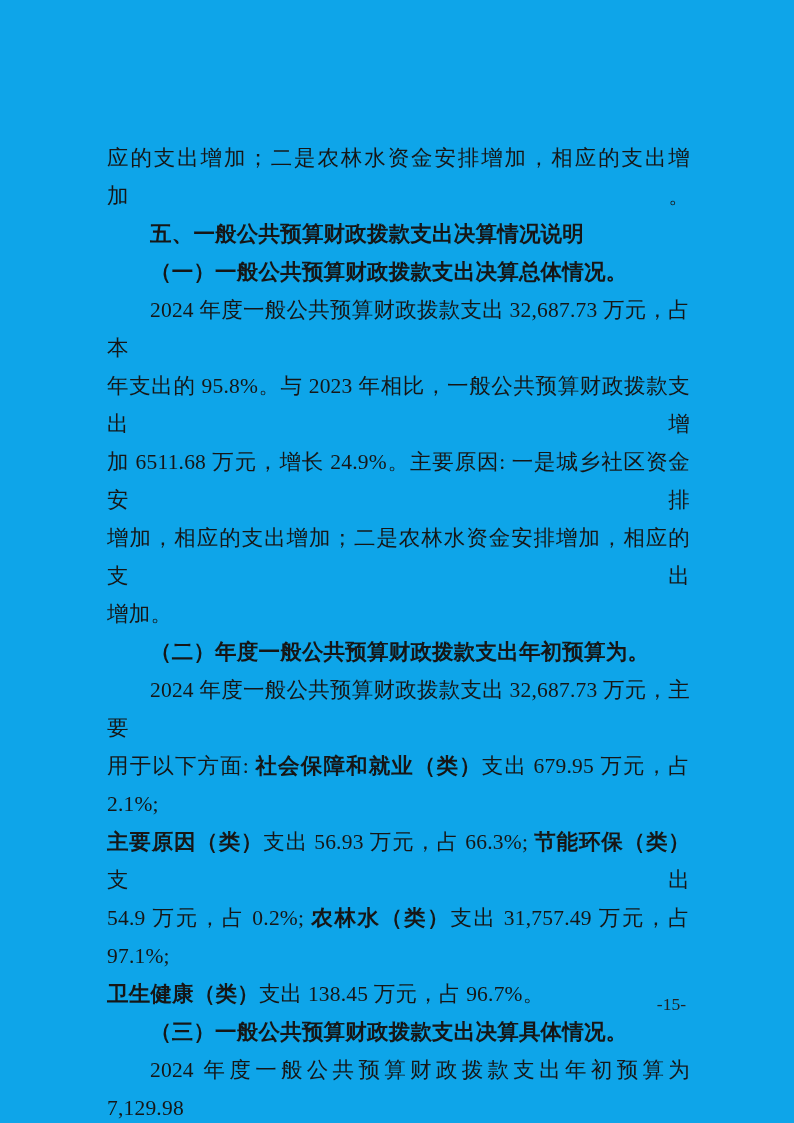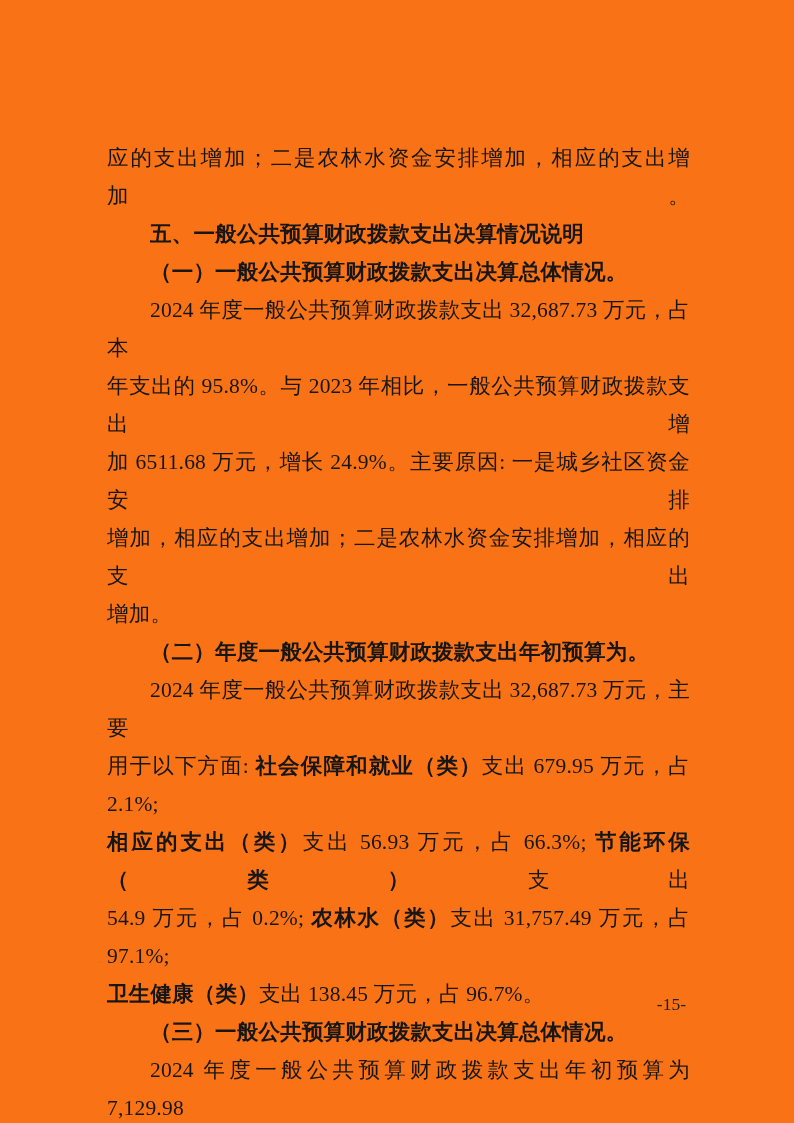--- a/index.html
+++ b/index.html
@@ -6,21 +6,21 @@
   body {
     width: 794px; height: 1123px;
     background: #ffffff;
     position: relative;
     font-family: "Liberation Serif", "DejaVu Serif", serif;
     color: #161616;
     overflow: hidden;
   }
   .page {
     position: absolute; inset: 0;
-    background: #f97316;
+    background: #0ea5e9;
     text-decoration: underline;
   }
   .doc-text {
     position: absolute;
     left: 107px; top: 139px; width: 583px;
     font-size: 21.5px;
     line-height: 38px;
     text-align: justify;
     letter-spacing: 0.2px;
   }
@@ -50,20 +50,20 @@
       <div class="line indent"><span class="b">五、一般公共预算财政拨款支出决算情况说明</span></div>
       <div class="line indent"><span class="b">（一）一般公共预算财政拨款支出决算总体情况。</span></div>
       <div class="line fill indent"><span>2024 年度一般公共预算财政拨款支出 32,687.73 万元，占本</span></div>
       <div class="line fill"><span>年支出的 95.8%。与 2023 年相比，一般公共预算财政拨款支出增</span></div>
       <div class="line fill"><span>加 6511.68 万元，增长 24.9%。主要原因: 一是城乡社区资金安排</span></div>
       <div class="line fill"><span>增加，相应的支出增加；二是农林水资金安排增加，相应的支出</span></div>
       <div class="line"><span>增加。</span></div>
       <div class="line indent"><span class="b">（二）年度一般公共预算财政拨款支出年初预算为。</span></div>
       <div class="line fill indent"><span>2024 年度一般公共预算财政拨款支出 32,687.73 万元，主要</span></div>
       <div class="line fill"><span>用于以下方面: </span><span class="b">社会保障和就业（类）</span><span>支出 679.95 万元，占 2.1%;</span></div>
-      <div class="line fill"><span class="b">相应的支出（类）</span><span>支出 56.93 万元，占 66.3%; </span><span class="b">节能环保（类）</span><span>支出</span></div>
+      <div class="line fill"><span class="b">主要原因（类）</span><span>支出 56.93 万元，占 66.3%; </span><span class="b">节能环保（类）</span><span>支出</span></div>
       <div class="line fill"><span>54.9 万元，占 0.2%; </span><span class="b">农林水（类）</span><span>支出 31,757.49 万元，占 97.1%;</span></div>
       <div class="line"><span class="b">卫生健康（类）</span><span>支出 138.45 万元，占 96.7%。</span></div>
-      <div class="line indent"><span class="b">（三）一般公共预算财政拨款支出决算总体情况。</span></div>
+      <div class="line indent"><span class="b">（三）一般公共预算财政拨款支出决算具体情况。</span></div>
       <div class="line fill indent"><span>2024 年度一般公共预算财政拨款支出年初预算为 7,129.98</span></div>
     </div>
   <div class="page-number">-15-</div>
 </div>
 
 </body></html>

